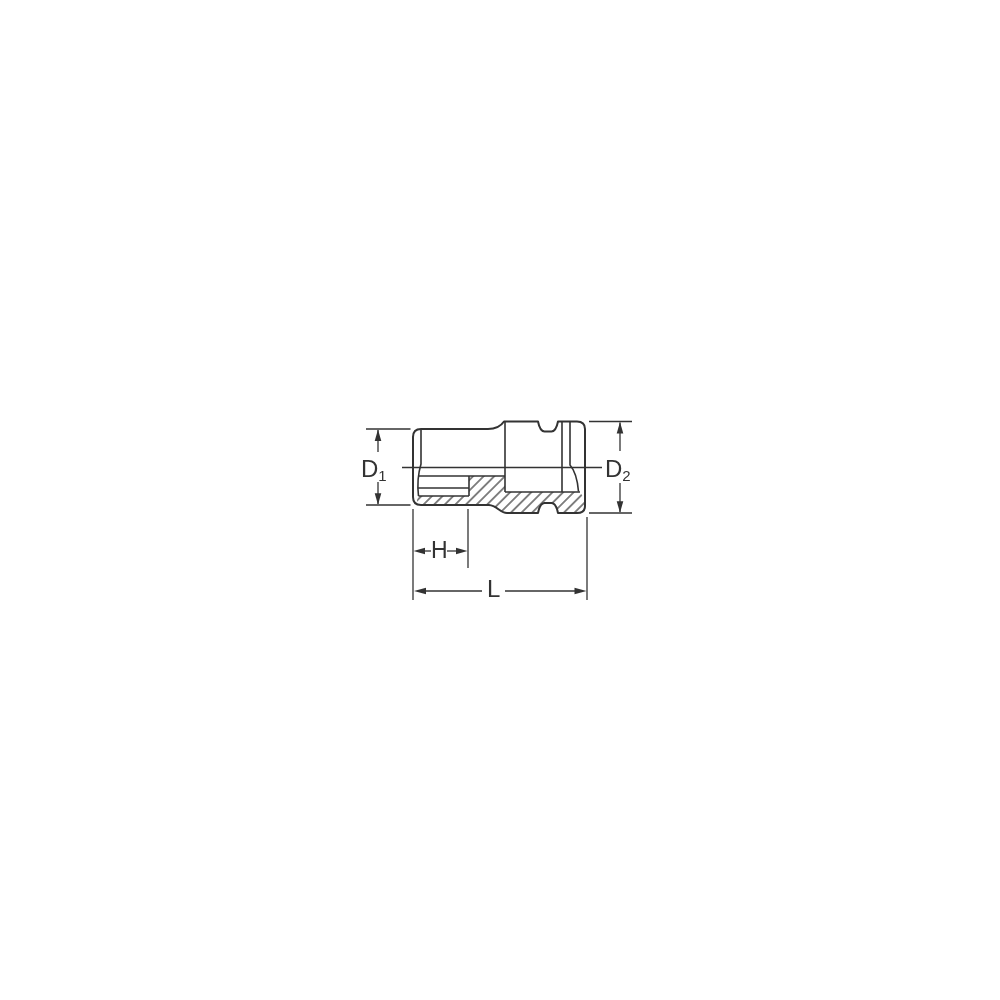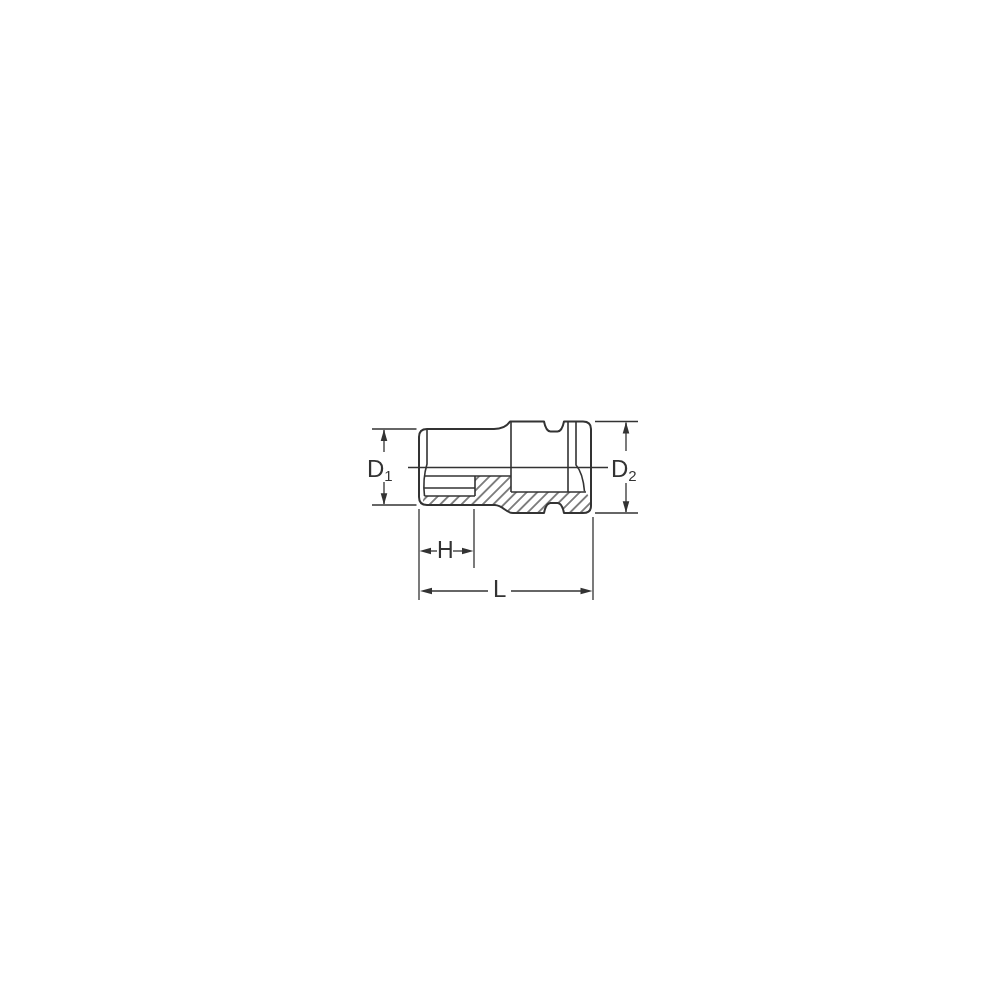--- a/index.html
+++ b/index.html
@@ -9,21 +9,20 @@
     width: 1000px;
     height: 1000px;
     font-family: "Liberation Sans", sans-serif;
   }
   .stage {
     position: relative;
     width: 968px;
     height: 1000px;
     background: #ffffff;
     overflow: hidden;
-    margin-left: 6px;
   }
   svg { display: block; }
   text {
     font-family: "Liberation Sans", sans-serif;
   }
 </style>
 </head>
 <body>
 
 <div class="stage">

